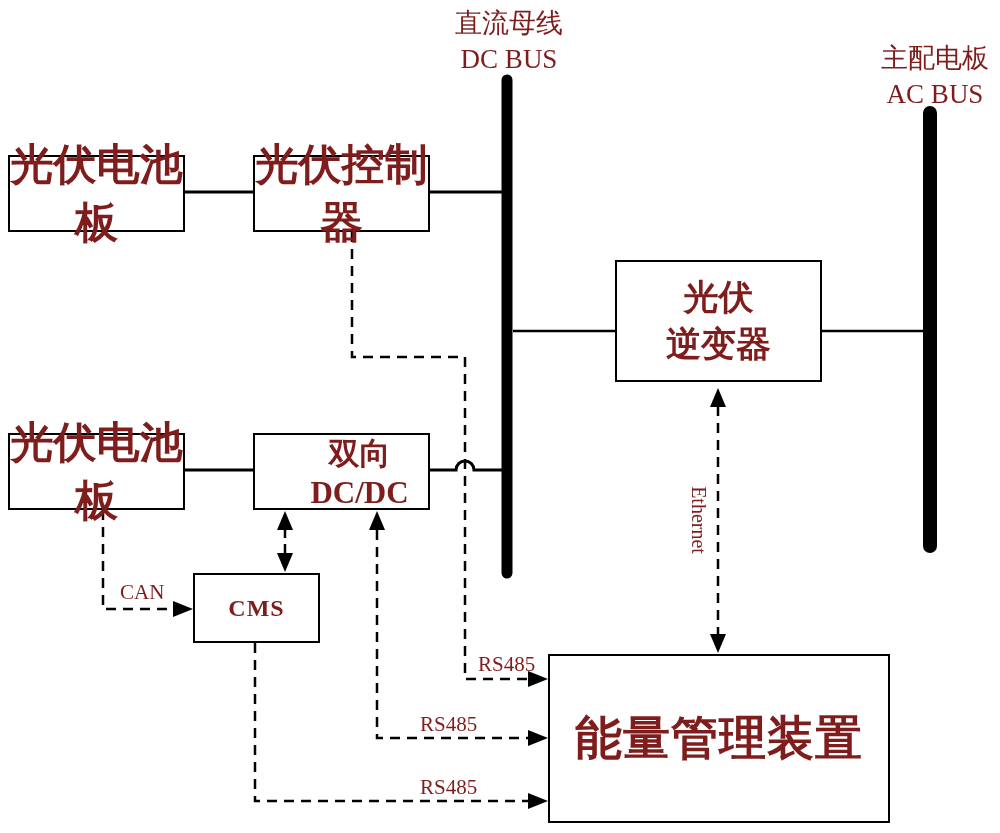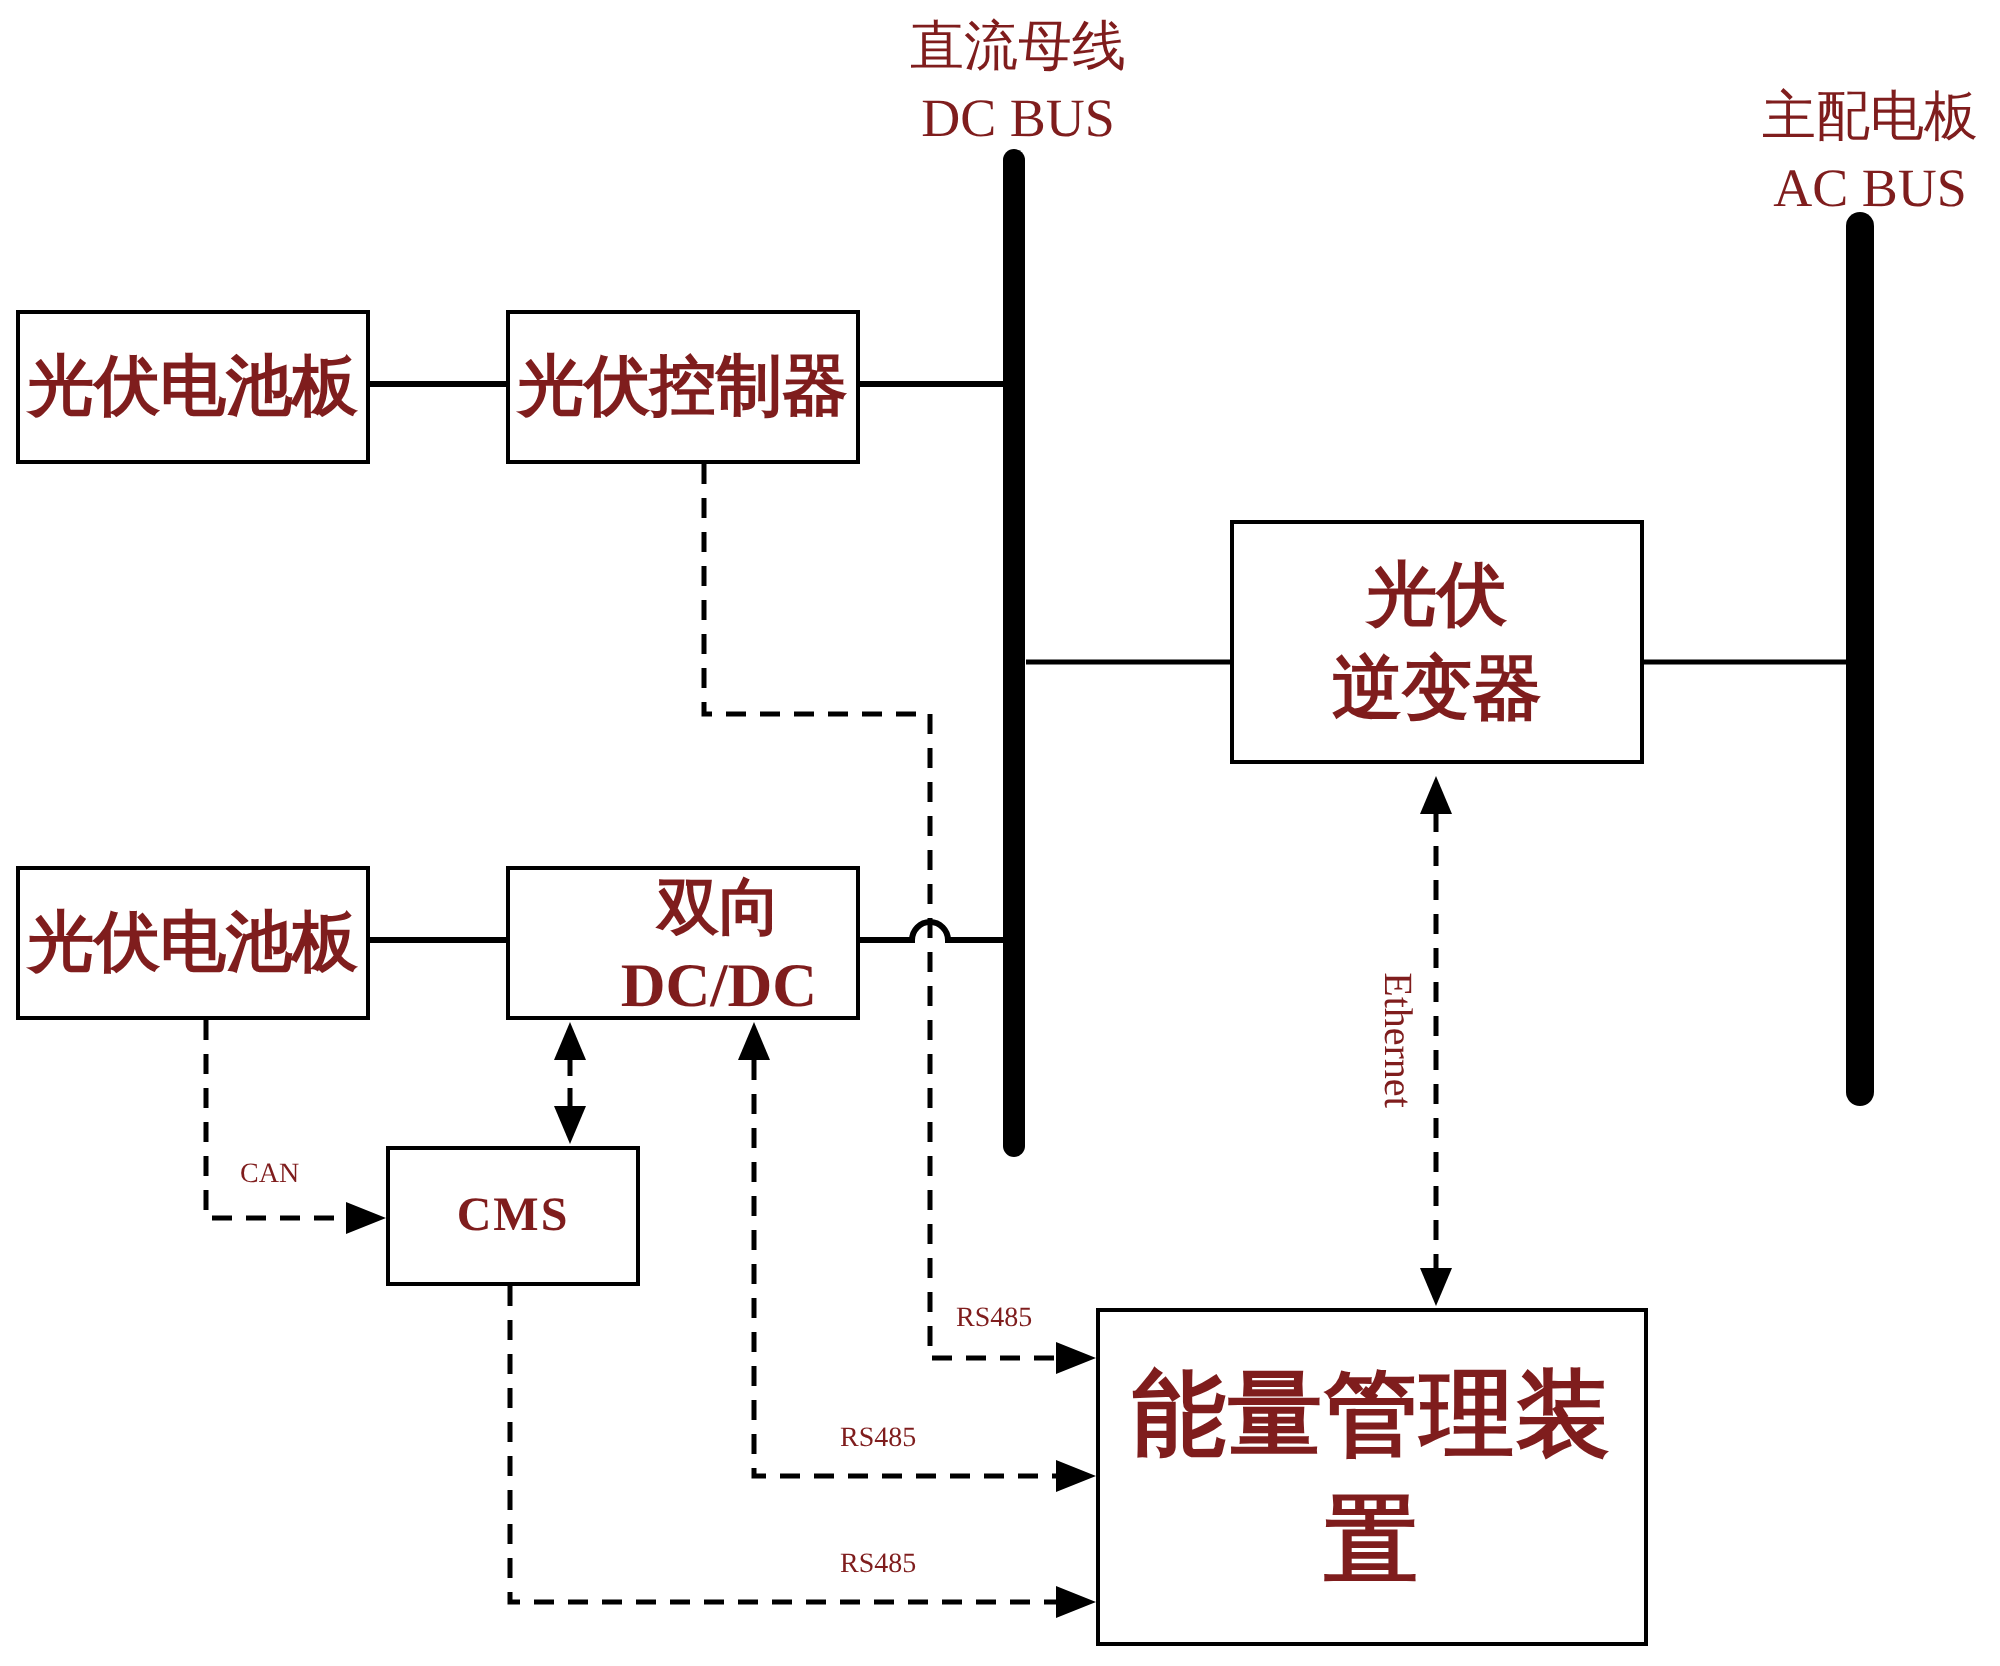--- a/index.html
+++ b/index.html
@@ -2,26 +2,26 @@
 <html><head>
 <meta charset="utf-8">
 <style>
   html,body{margin:0;padding:0;background:#ffffff;}
   #stage{position:relative;width:1000px;height:833px;background:#ffffff;
          font-family:"Liberation Serif","DejaVu Serif",serif;color:#7f1d1d;overflow:hidden;}
   #wires{position:absolute;left:0;top:0;width:1000px;height:833px;}
   .box{position:absolute;border:2px solid #000;background:#fff;
        display:flex;align-items:center;justify-content:center;text-align:center;
        font-weight:bold;box-sizing:border-box;}
-  .box-lg{font-size:33px;}
+  .box-lg{font-size:43px;}
   .box-xl{font-size:47px;letter-spacing:1px;}
   .box-cms{font-size:24px;letter-spacing:1px;}
   .box-inv{font-size:35px;line-height:1.35;}
   .buslabel{position:absolute;text-align:center;font-size:27px;line-height:1.35;}
-  .linklabel{position:absolute;font-size:14px;white-space:nowrap;}
+  .linklabel{position:absolute;font-size:21px;white-space:nowrap;}
   .eth{position:absolute;left:698px;top:520px;transform:translate(-50%,-50%) rotate(90deg);
        font-size:20px;white-space:nowrap;}
 </style>
 </head>
 <body>
 
 <div id="stage">
 
   <svg id="wires" viewBox="0 0 1000 833" xmlns="http://www.w3.org/2000/svg">
 
@@ -82,21 +82,21 @@
     <div>
       <div>光伏</div>
       <div>逆变器</div>
     </div>
   </div>
 
   <div class="box box-cms" style="left:193px;top:573px;width:127px;height:70px;">
     <span>CMS</span>
   </div>
 
-  <div class="box box-xl" style="left:548px;top:654px;width:276px;height:169px;">
+  <div class="box box-xl" style="left:548px;top:654px;width:342px;height:169px;">
     <span>能量管理装置</span>
   </div>
 
   <div class="linklabel" style="left:120px;top:580px;">CAN</div>
   <div class="linklabel" style="left:478px;top:652px;">RS485</div>
   <div class="linklabel" style="left:420px;top:712px;">RS485</div>
   <div class="linklabel" style="left:420px;top:775px;">RS485</div>
   <div class="eth">Ethernet</div>
 
 </div>

